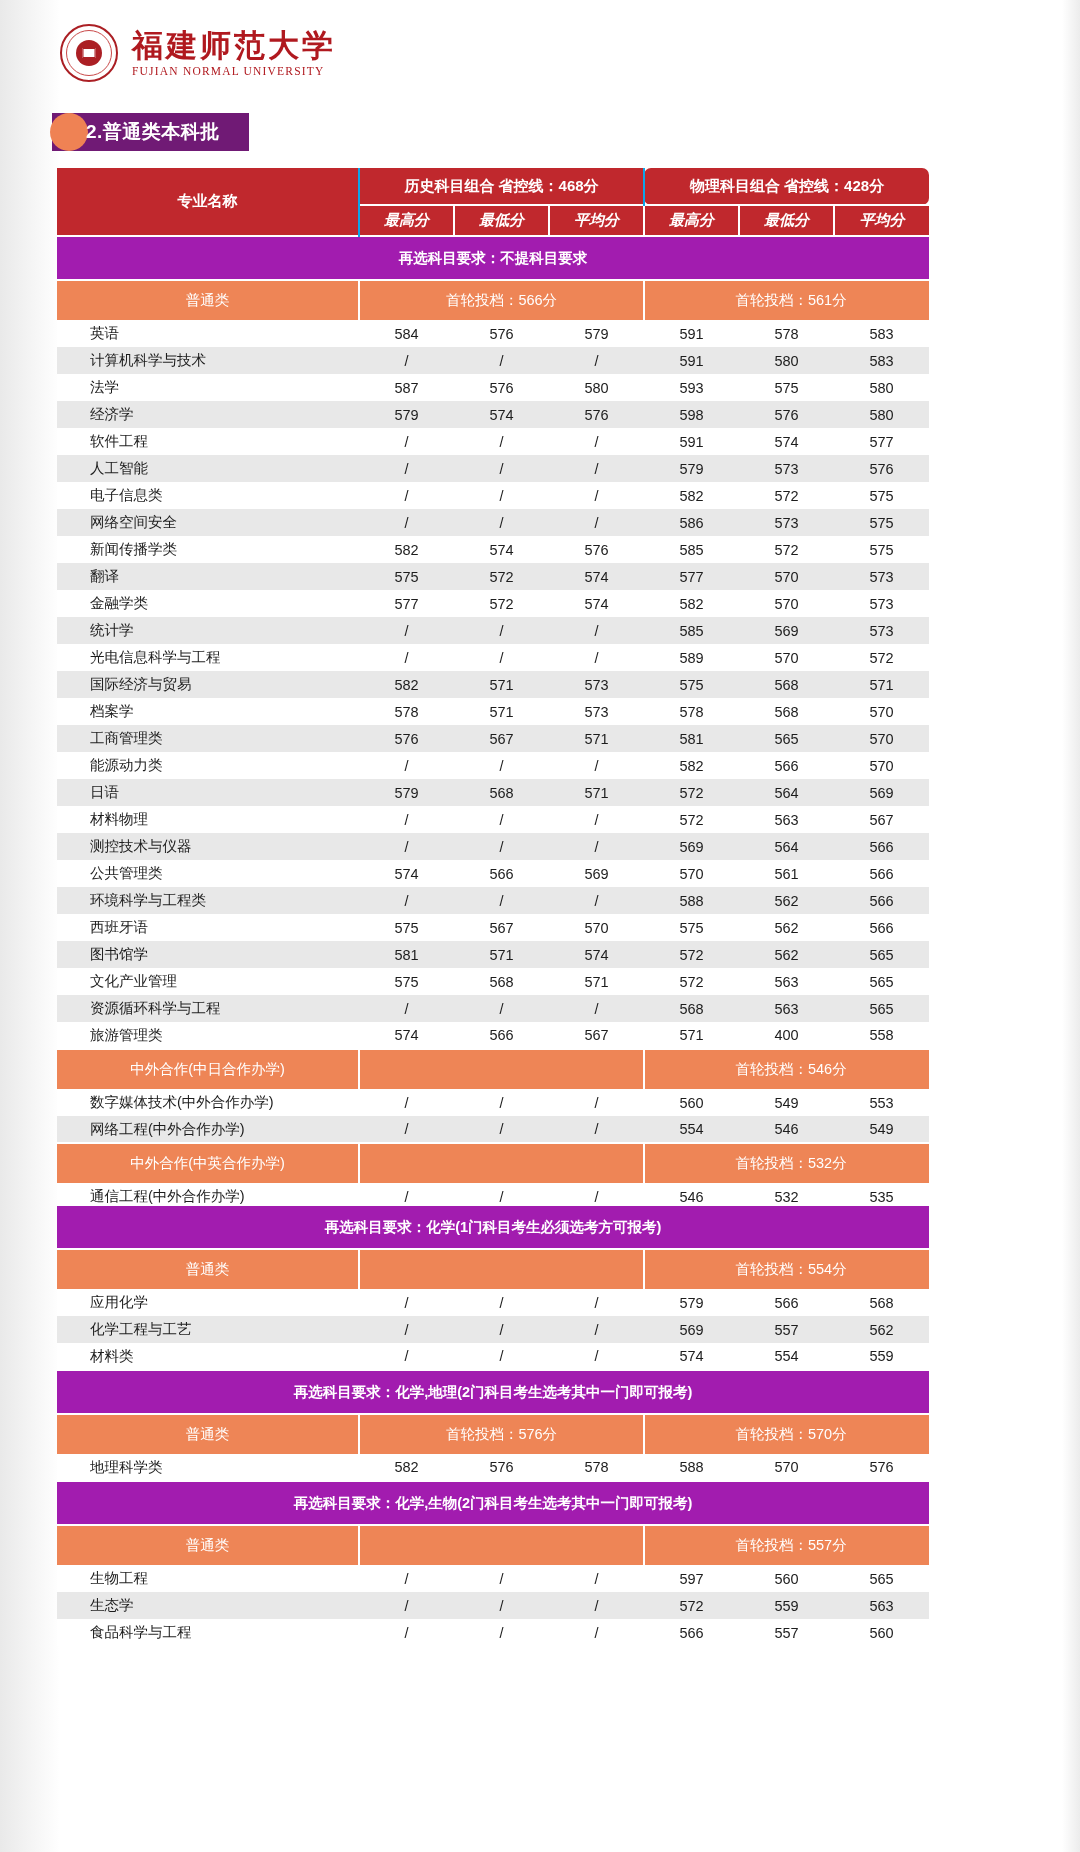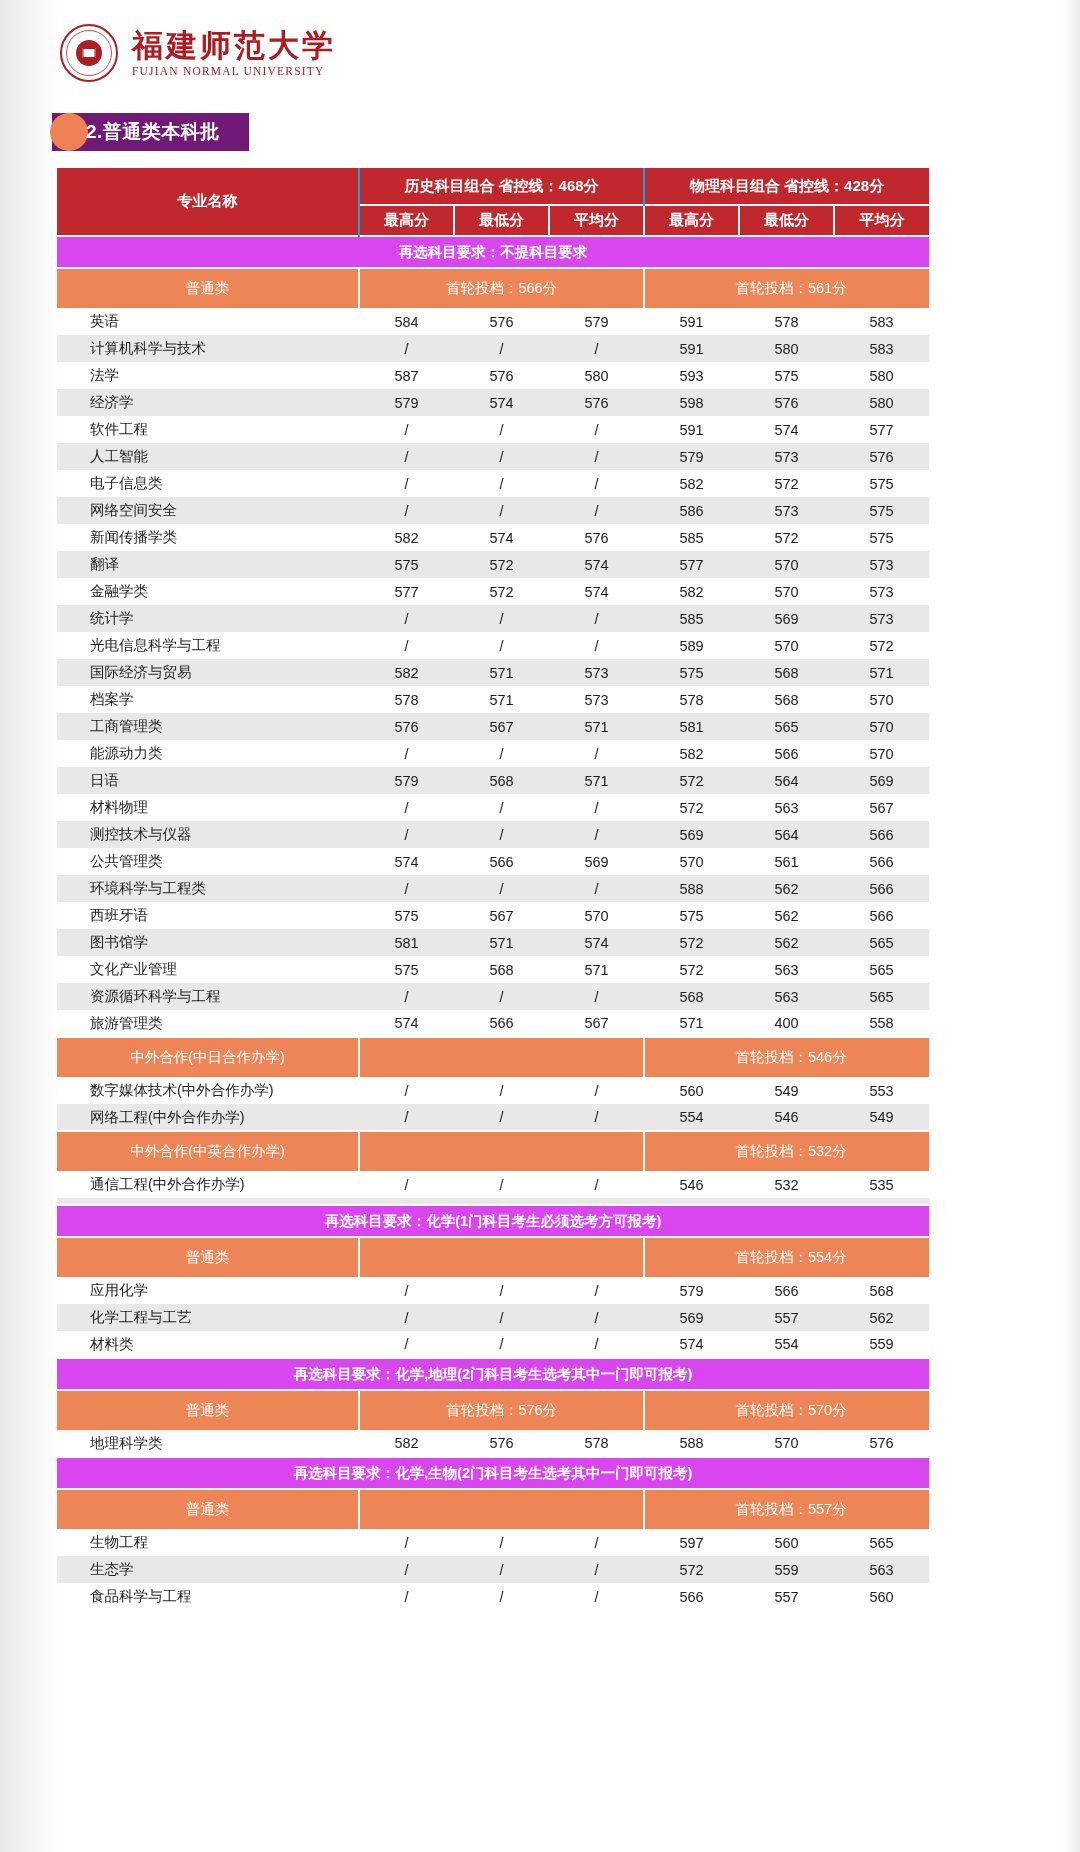--- a/index.html
+++ b/index.html
@@ -94,34 +94,35 @@
     padding:0; margin:0; border:0;
   }
 
   
   .hdr-main th{
     background:#c0282d; color:#fff; font-weight:bold;
     font-size:15px; text-align:center; height:37px;
     border-right:2px solid #0ea5e9;
     vertical-align:middle;
   }
-  .hdr-main th:last-child{ border-right:0; }
+  .hdr-main th:last-child{ border-right:0;border-radius:7px; }
   .hdr-sub th{
     background:#c0282d; color:#fff; font-weight:bold;
     font-size:15px; text-align:center; height:31px;
     border-right:2px solid #ffffff; border-top:2px solid #ffffff;
     vertical-align:middle;
+    font-style:italic;
   }
   .hdr-sub th:last-child{ border-right:0; }
   .th-name{ border-right:2px solid #fff; }
 
   
   .req td{
-    background:#d946ef; color:#ffffff; font-weight:bold;
-    text-align:center; height:32px; font-size:14.5px;
+    background:#a21caf; color:#ffffff; font-weight:bold;
+    text-align:center; height:44px; font-size:14.5px;
     border-top:2px solid #ffffff;
   }
   
   .grp td{
     background:#ee8556; color:#ffffff; font-weight:normal;
     text-align:center; height:40px; font-size:14.5px;
     border-top:2px solid #ffffff; border-right:2px solid #ffffff;
   }
   .grp td:last-child{ border-right:0;padding-left:8px; }
 

